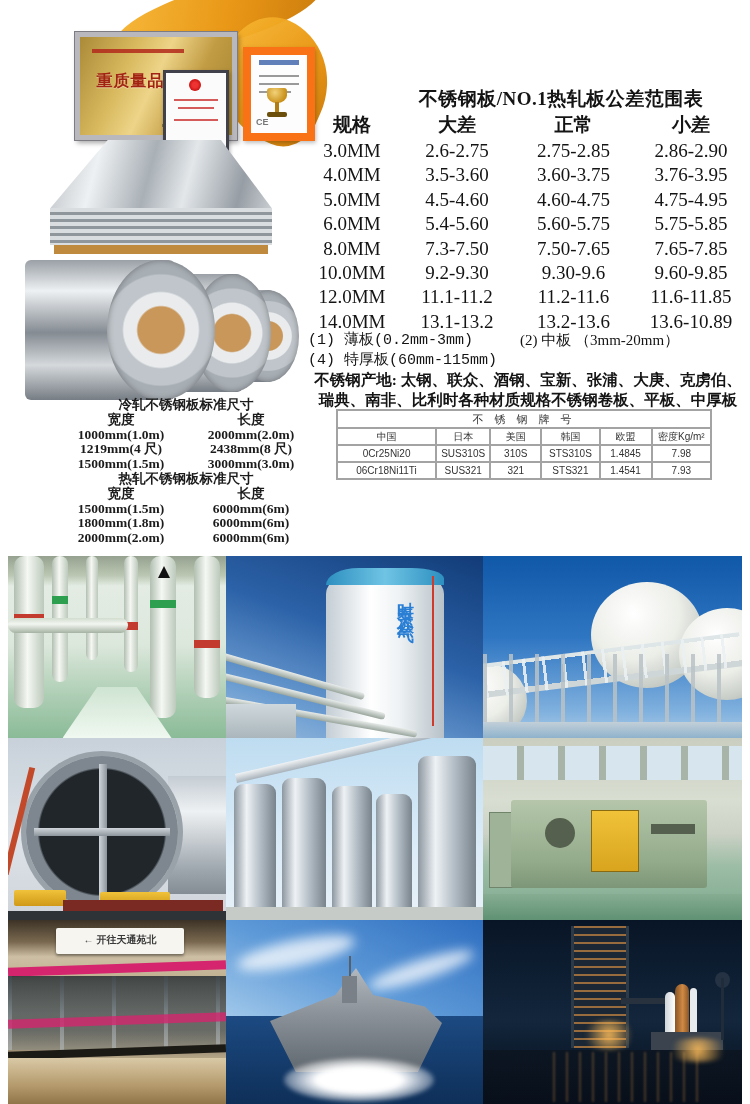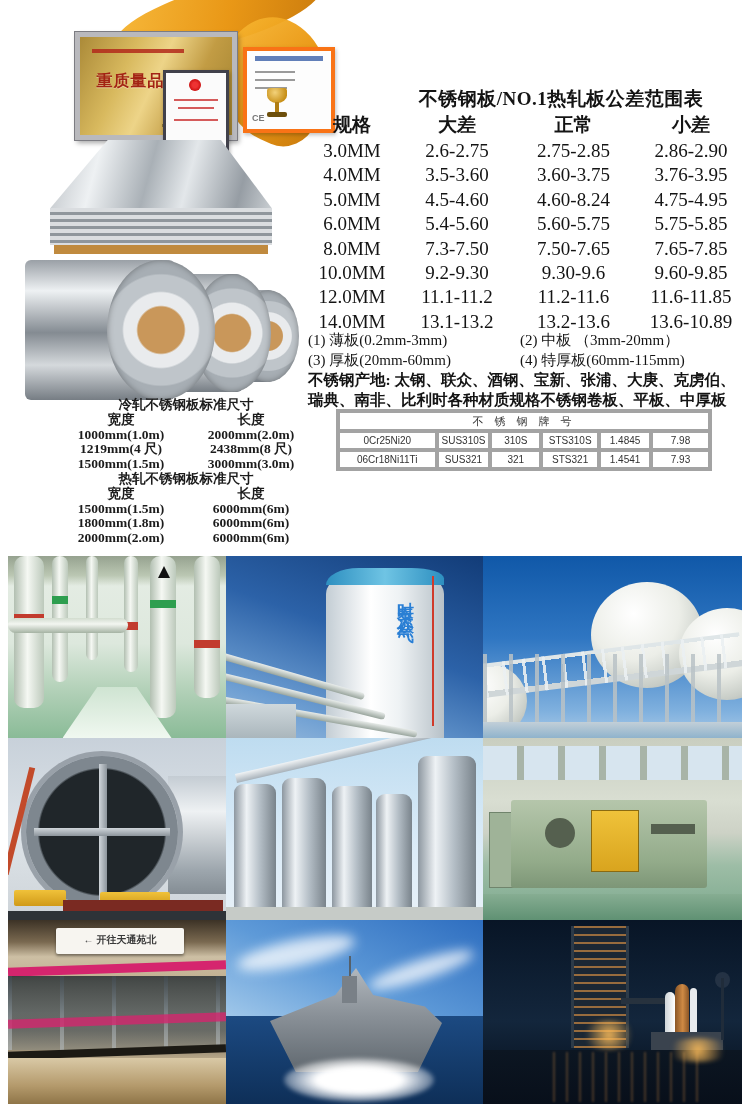--- a/index.html
+++ b/index.html
@@ -20,21 +20,21 @@
           font-weight:bold;font-size:16px;color:#a32313;letter-spacing:1px;
           text-shadow:0 1px 0 rgba(255,255,255,.35);}
   .plaque-foot{position:absolute;right:10px;bottom:8px;width:60px;height:3px;background:#6b5a22;opacity:.7;}
   .cert-white{position:absolute;left:148px;top:68px;width:60px;height:84px;height:84px;
           background:#fbfbfb;border:3px solid #41414b;box-shadow:1px 2px 4px rgba(0,0,0,.3);}
   .cert-seal{position:absolute;left:23px;top:6px;width:12px;height:12px;border-radius:50%;
           background:radial-gradient(circle,#e33 30%,#c11 70%);}
   .cert-line{position:absolute;height:2px;background:#c33;opacity:.8;}
   .cert-blue{position:absolute;left:6px;bottom:6px;width:10px;height:8px;background:#2a4fa0;}
   .cert-ce{position:absolute;left:228px;top:45px;width:56px;height:78px;background:#fdfdfd;
-          border:4px solid #f97316;box-shadow:1px 2px 4px rgba(0,0,0,.25);padding-left:28px;}
+          border:8px solid #f97316;box-shadow:1px 2px 4px rgba(0,0,0,.25);}
   .ce-head{position:absolute;left:8px;top:5px;right:8px;height:5px;background:#3a5fa8;opacity:.8;}
   .ce-line{position:absolute;height:2px;background:#9a9a9a;}
   .ce-mark{position:absolute;left:5px;bottom:6px;font-size:9px;color:#777;font-weight:bold;}
   .trophy-bowl{position:absolute;left:252px;top:86px;width:20px;height:15px;background:
           radial-gradient(circle at 40% 30%,#f3d27a,#c89018 70%);border-radius:3px 3px 50% 50%;}
   .trophy-stem{position:absolute;left:260px;top:100px;width:4px;height:10px;background:#b07d12;}
   .trophy-base{position:absolute;left:252px;top:110px;width:20px;height:5px;background:#6d4f0c;border-radius:2px;}
 
   
   #plates{left:50px;top:140px;width:222px;height:114px;}
@@ -61,27 +61,27 @@
   .size-row span{width:50%;text-align:center;white-space:nowrap;}
 
   
   .serif{font-family:"Liberation Serif","DejaVu Serif",serif;color:#141414;}
   #tol-title{left:306px;top:86px;width:510px;text-align:center;font-size:19px;font-weight:bold;letter-spacing:.5px;}
   #tol-grid{left:306px;top:112px;width:445px;display:grid;grid-template-columns:92px 118px 115px 120px;}
   #tol-grid .h{font-weight:bold;font-size:19px;height:27px;text-align:center;}
   #tol-grid .c{font-size:19px;line-height:24.4px;text-align:center;white-space:nowrap;}
   #tol-notes{left:308px;top:331px;width:438px;font-size:15px;line-height:19.5px;}
   .note-line{display:flex;}
-  .note-line span:first-child{width:212px;}
-  #tol-origin{left:308px;top:370px;width:440px;font-size:15.5px;line-height:19.5px;font-weight:bold;}
+  .note-line span:first-child{width:212px;font-family:Liberation Mono, monospace;}
+  #tol-origin{left:308px;top:370px;width:440px;font-size:15.5px;line-height:19.5px;font-weight:bold;text-align:center;}
 
   
   #grades{left:336px;top:409px;width:376px;}
   #grades table{border-collapse:collapse;width:100%;table-layout:fixed;}
-  #grades td,#grades th{border:4px solid #a3a3a3;font-size:10px;color:#333;text-align:center;
+  #grades td,#grades th{border:2px solid #a3a3a3;font-size:10px;color:#333;text-align:center;
       padding:0;height:15px;white-space:nowrap;overflow:hidden;font-weight:normal;}
   #grades .tbl-title{letter-spacing:4px;font-size:11px;height:16px;}
 
   
   #photos{left:8px;top:556px;width:734px;height:548px;display:grid;
           grid-template-columns:218px 257px 259px;grid-template-rows:182px 182px 184px;}
   .photo{position:relative;overflow:hidden;}
   .el{position:absolute;}
 
   
@@ -282,21 +282,21 @@
     <div class="c">3.0MM</div>
     <div class="c">2.6-2.75</div>
     <div class="c">2.75-2.85</div>
     <div class="c">2.86-2.90</div>
     <div class="c">4.0MM</div>
     <div class="c">3.5-3.60</div>
     <div class="c">3.60-3.75</div>
     <div class="c">3.76-3.95</div>
     <div class="c">5.0MM</div>
     <div class="c">4.5-4.60</div>
-    <div class="c">4.60-8.24</div>
+    <div class="c">4.60-4.75</div>
     <div class="c">4.75-4.95</div>
     <div class="c">6.0MM</div>
     <div class="c">5.4-5.60</div>
     <div class="c">5.60-5.75</div>
     <div class="c">5.75-5.85</div>
     <div class="c">8.0MM</div>
     <div class="c">7.3-7.50</div>
     <div class="c">7.50-7.65</div>
     <div class="c">7.65-7.85</div>
     <div class="c">10.0MM</div>
@@ -311,21 +311,20 @@
     <div class="c">13.1-13.2</div>
     <div class="c">13.2-13.6</div>
     <div class="c">13.6-10.89</div>
   </div>
   <div class="abs serif" id="tol-notes">
     <div class="note-line">
       <span>(1) 薄板(0.2mm-3mm)</span>
       <span>(2)  中板 （3mm-20mm）</span>
     </div>
     <div class="note-line">
-      <span>(3) 厚板(20mm-60mm)</span>
       <span>(4) 特厚板(60mm-115mm)</span>
     </div>
   </div>
   <div class="abs serif" id="tol-origin">
     <div>不锈钢产地: 太钢、联众、酒钢、宝新、张浦、大庚、克虏伯、</div>
     <div>瑞典、南非、比利时各种材质规格不锈钢卷板、平板、中厚板</div>
   </div>
 
   <div class="abs" id="grades">
     <table>
@@ -334,20 +333,28 @@
           <col style="width:53px">
           <col style="width:50px">
           <col style="width:57px">
           <col style="width:51px">
           <col style="width:58px">
         </colgroup>
       <tbody>
           <tr>
             <td colspan="6" class="tbl-title">不 锈 钢 牌 号</td>
           </tr>
+      <tr>
+        <td>中国</td>
+        <td>日本</td>
+        <td>美国</td>
+        <td>韩国</td>
+        <td>欧盟</td>
+        <td>密度Kg/m²</td>
+      </tr>
       <tr>
         <td>0Cr25Ni20</td>
             <td>SUS310S</td>
             <td>310S</td>
             <td>STS310S</td>
             <td>1.4845</td>
             <td>7.98</td>
       </tr>
       <tr>
         <td>06Cr18Ni11Ti</td>

